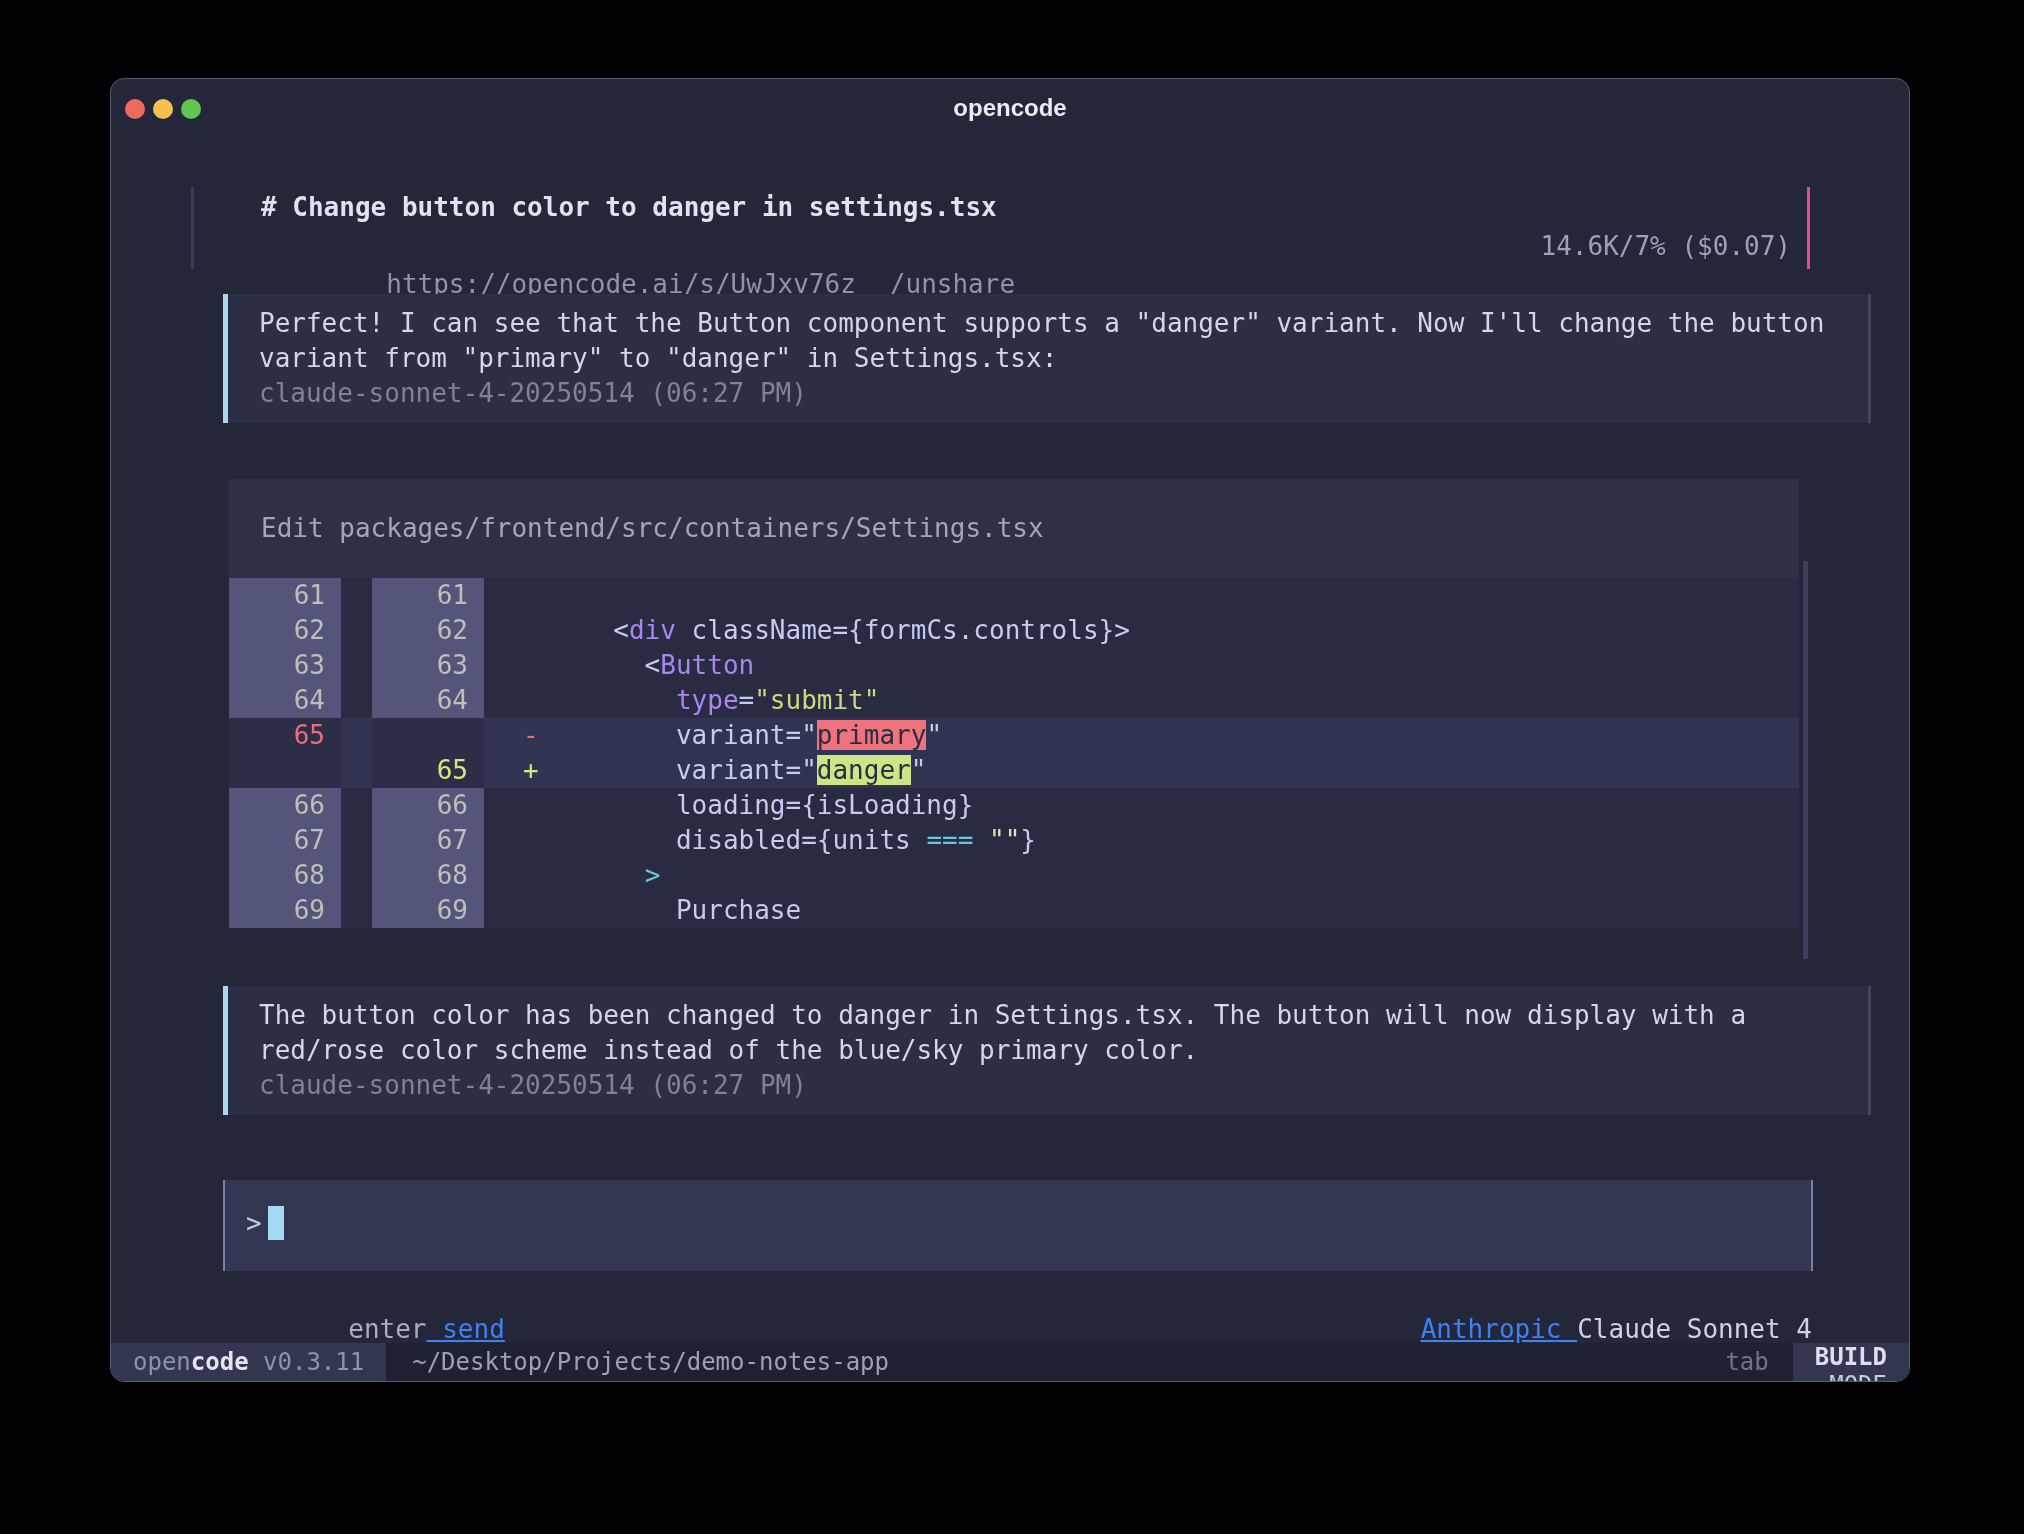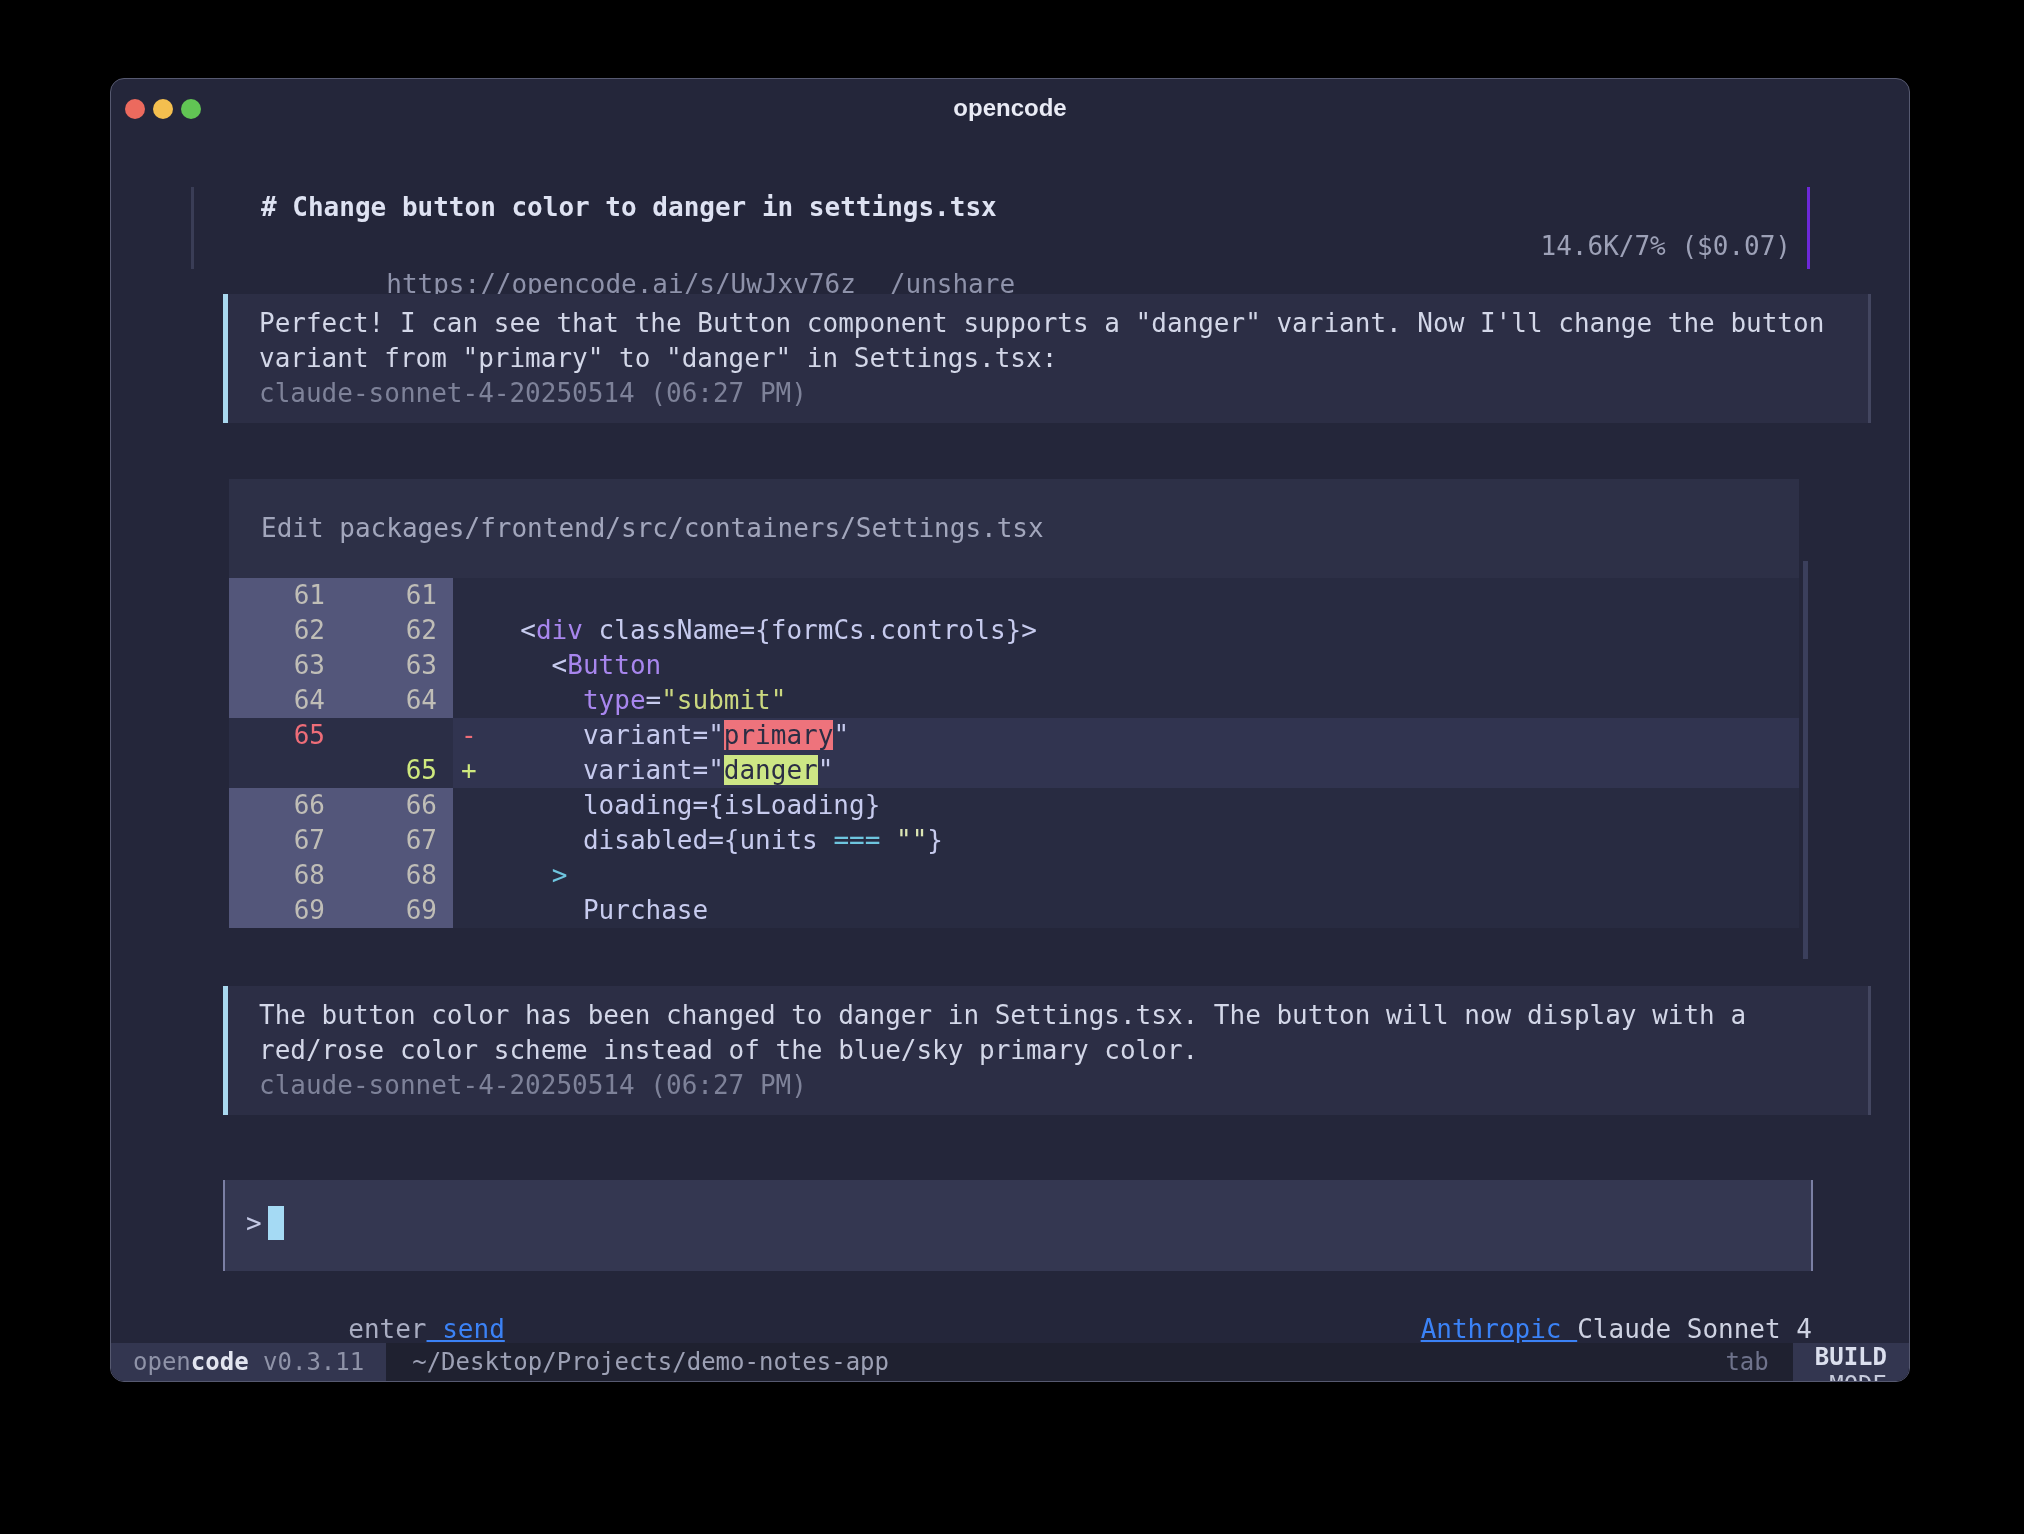--- a/index.html
+++ b/index.html
@@ -11,38 +11,38 @@
   
   .titlebar{position:absolute;left:0;top:0;width:100%;height:58px;}
   .lights{position:absolute;left:14px;top:20px;display:flex;gap:8px;}
   .light{width:20px;height:20px;border-radius:50%;}
   .light.red{background:#ec6a5e;} .light.yellow{background:#f4bf4f;} .light.green{background:#61c554;}
   .win-title{position:absolute;left:0;right:0;top:15px;text-align:center;
              font-family:"Liberation Sans", sans-serif;font-weight:bold;font-size:24px;color:#e9ebf5;}
 
   
   .session-header{position:absolute;left:80px;top:108px;width:1613px;height:82px;
-                  border-left:3px solid #3a3d56;border-right:3px solid #6d28d9;}
+                  border-left:3px solid #3a3d56;border-right:3px solid #ec4899;}
   .sh-title{padding-left:67px;line-height:40px;font-size:26px;font-weight:bold;color:#dee2f2;white-space:pre;}
   .sh-sub{position:relative;padding-left:67px;line-height:38px;font-size:26px;color:#8e92aa;white-space:pre;}
   .sh-unshare{margin-left:34px;color:#8e92aa;}
   .sh-stats{position:absolute;right:16px;top:0;line-height:38px;color:#9da1b7;}
 
   
   .msg{position:absolute;left:112px;width:1581px;box-sizing:content-box;background:#2c2e45;
        border-left:5px solid #a9d8ef;border-right:3px solid #434660;
        padding:12px 28px 12px 31px;font-size:26px;line-height:35px;color:#d3d7e8;}
   .msg-meta{color:#7e8299;}
   .msg1{top:215px;} .msg2{top:907px;}
 
   
   .edit-card{position:absolute;left:118px;top:400px;width:1570px;}
   .edit-title{height:99px;line-height:99px;background:#2d3047;color:#a2a6bc;
               font-size:26px;padding-left:32px;white-space:pre;}
-  .diff-row{display:flex;height:35px;line-height:35px;font-size:26px;background:#282b41;}
+  .diff-row{display:flex;height:35px;line-height:35px;font-size:26px;background:#282b41;gap:31px;}
   .diff-row.removed,.diff-row.added{background:#313450;}
   .gut{width:112px;box-sizing:border-box;text-align:right;padding-right:16px;
        background:#53567a;color:#c0beb7;}
   .removed .gut,.added .gut{background:#2b2e46;}
   .removed .gut.old{color:#ee6d78;} .added .gut.new{color:#cfe97e;}
   .marker{width:36px;box-sizing:border-box;padding-left:8px;}
   .removed .marker{color:#ee6d78;} .added .marker{color:#cfe97e;}
   .code{flex:1;white-space:pre;}
   .tok-lav{color:#c7cbee;} .tok-purple{color:#a886ee;} .tok-str{color:#cbd87f;}
   .tok-str2{color:#dce6b4;} .tok-cyan{color:#6ec5de;}

